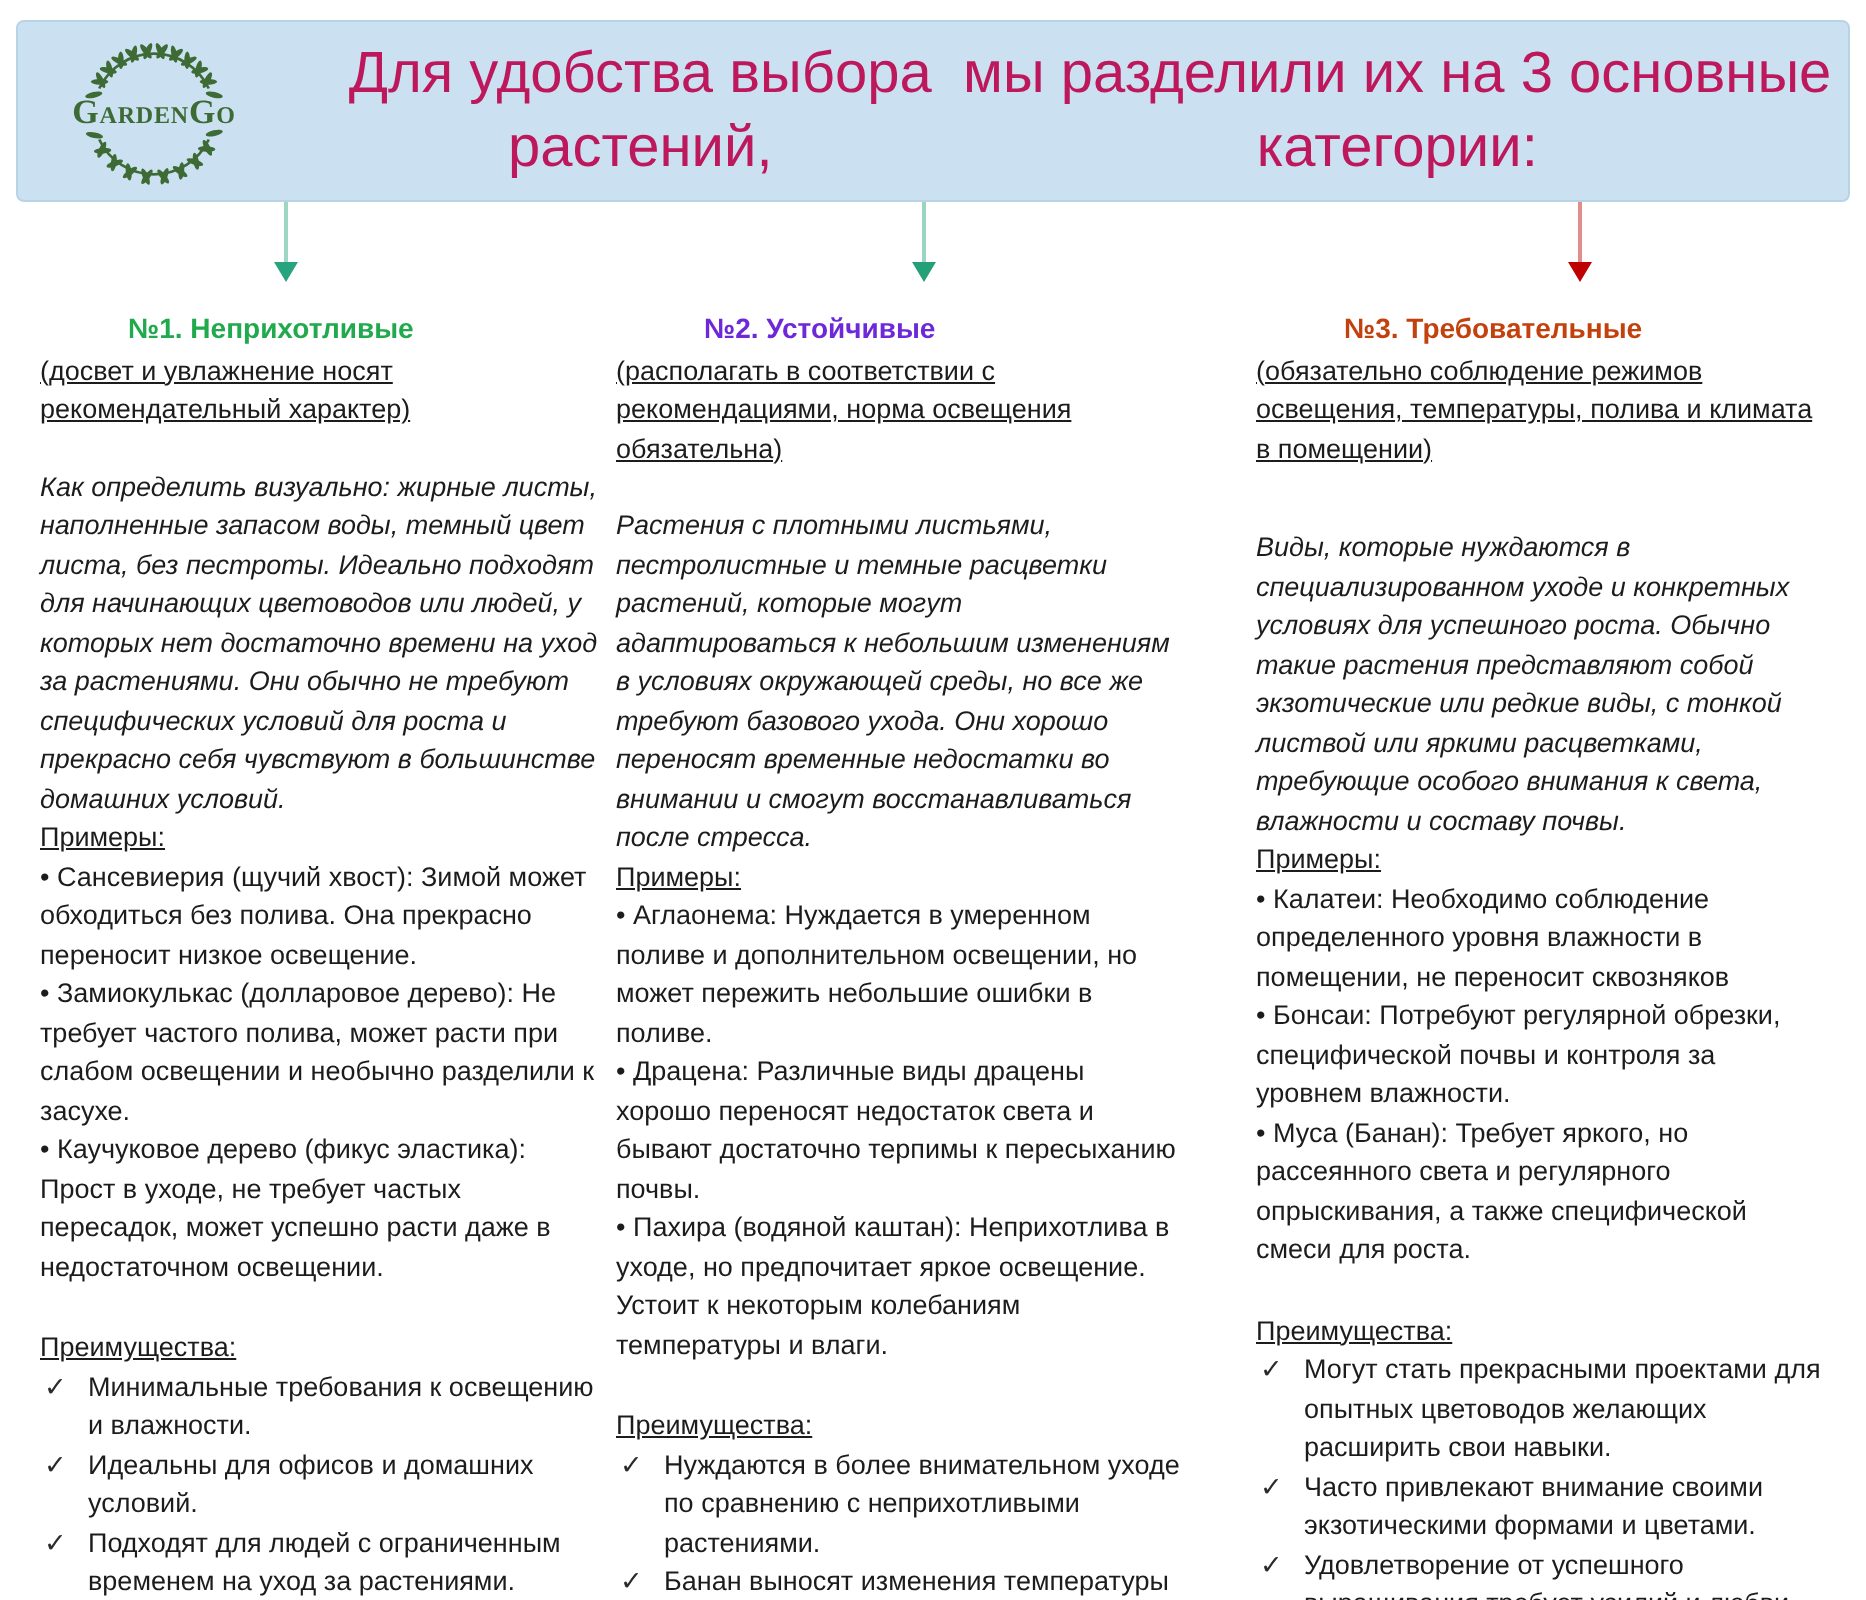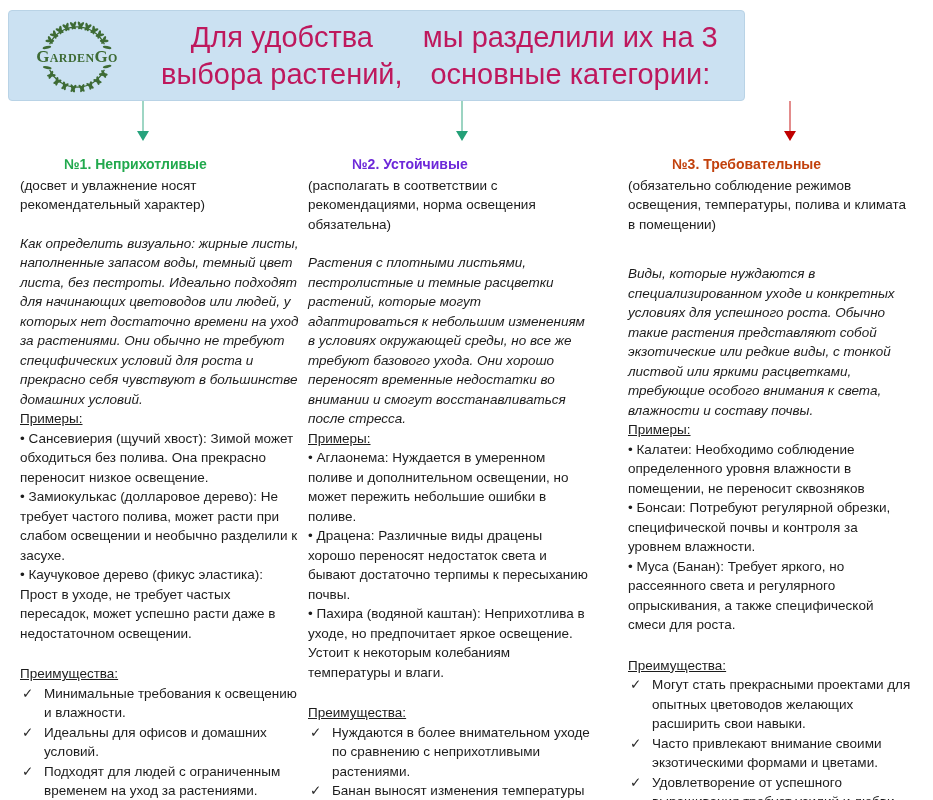--- a/index.html
+++ b/index.html
@@ -6,21 +6,21 @@
   .page{
     position:relative;
     width:933px;height:800px;
     background:#ffffff;
     font-family:"Liberation Sans","DejaVu Sans",sans-serif;
     color:#1c1c1c;
     overflow:hidden;
   }
   
   .banner{
-    position:absolute;left:8px;top:10px;width:737px;height:91px;
+    position:absolute;left:8px;top:10px;width:917px;height:91px;
     border-radius:4px;
     border:1px solid #b9d3e6;
     box-sizing:border-box;
   }
   .logo{
     position:absolute;left:22px;top:4px;width:92px;height:84px;
   }
   .logo svg{position:absolute;left:0;top:0;width:100%;height:100%;}
   .logo-text{
     position:absolute;left:50%;top:50%;transform:translate(-50%,-52%);
@@ -49,21 +49,21 @@
   .arrow-1{left:136px;}
   .arrow-2{left:455px;}
   .arrow-3{left:783px;}
   
   .columns{position:absolute;left:20px;top:155px;display:flex;}
   .col{font-size:13.5px;line-height:19.5px;}
   .col-1{width:282px;}
   .col-2{width:284px;margin-left:6px;}
   .col-3{width:284px;margin-left:36px;}
   .cat-heading{font-weight:bold;font-size:14px;margin:0 0 1px 0;padding-left:44px;}
-  .cat-subtitle{margin:0 0 19px 0;}
+  .cat-subtitle{margin:0 0 19px 0;text-decoration:underline;}
   .col-3 .cat-subtitle{margin-bottom:30px;}
   .cat-body{margin:0;font-style:italic;}
   .sec-label{text-decoration:underline;margin:0;}
   .adv-label{margin-top:21px;}
   .example{margin:0;}
   .bullet{display:inline;}
   .advantage{display:flex;margin:0;}
   .check{flex:0 0 24px;padding-left:2px;box-sizing:border-box;color:#2b2b2b;}
   .adv-text{flex:1;}
 </style>

